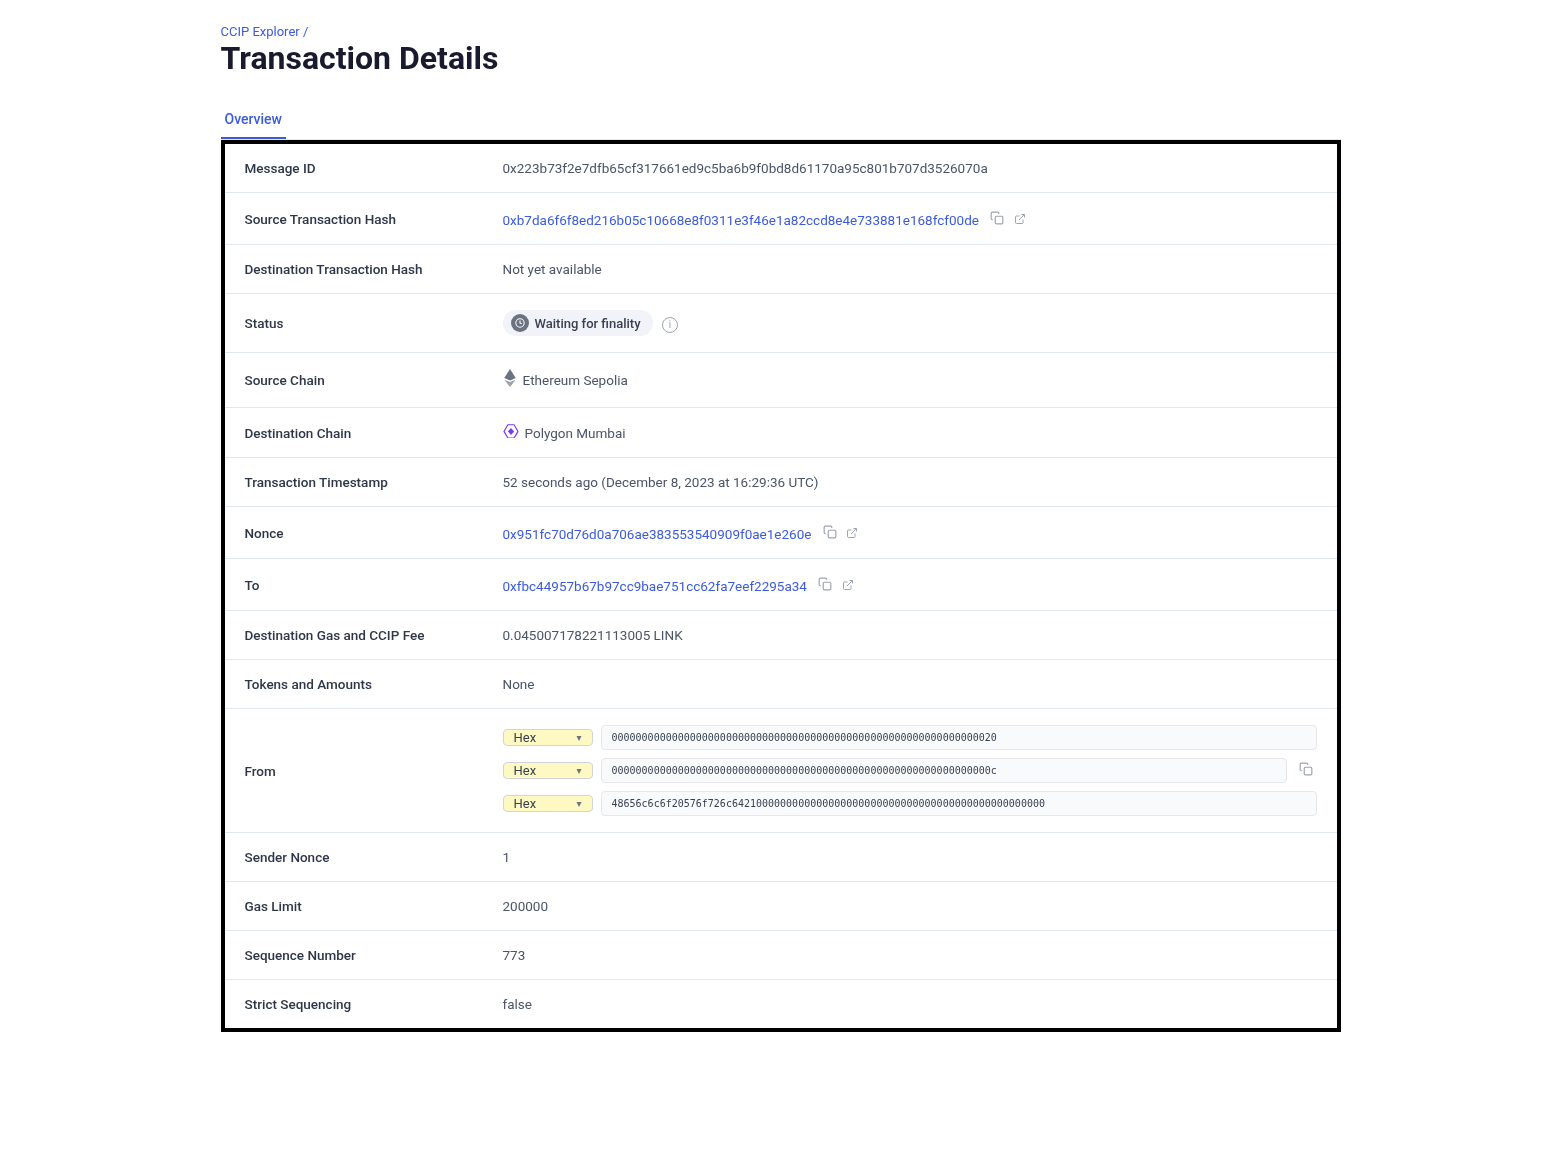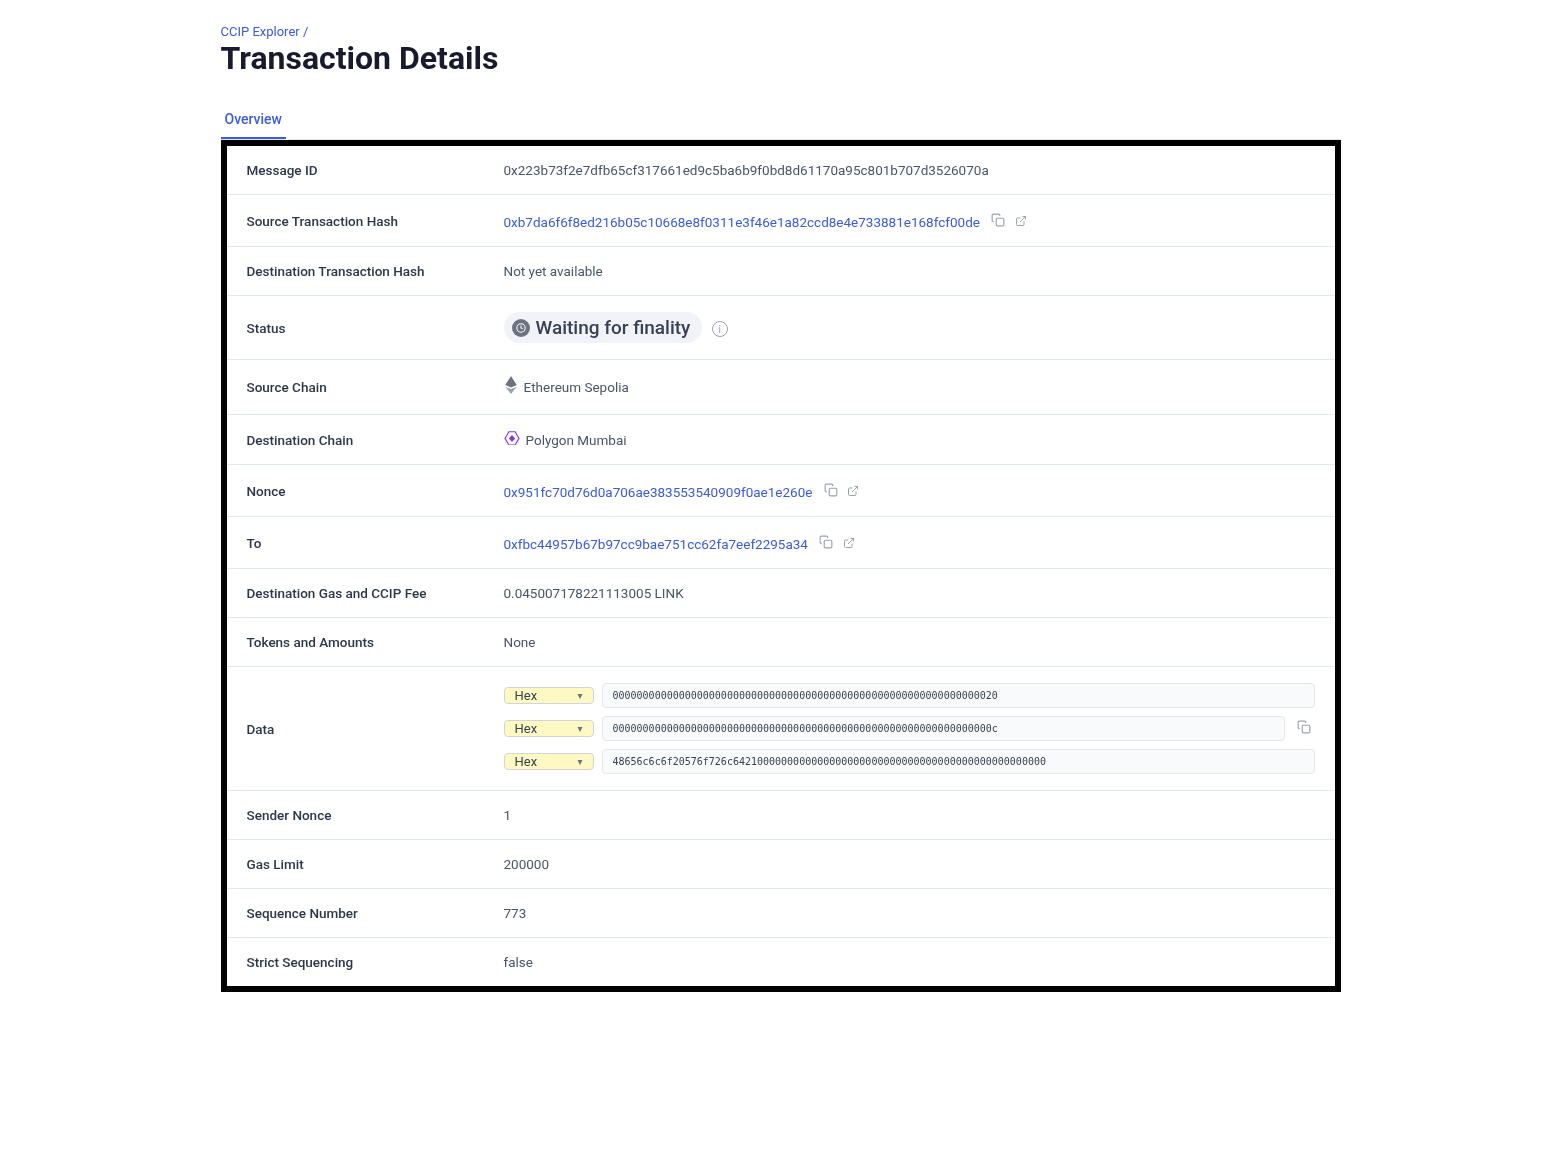--- a/index.html
+++ b/index.html
@@ -37,21 +37,21 @@
       padding: 10px 4px;
       margin-right: 24px;
       font-size: 14px;
       cursor: pointer;
       color: #3b5bdb;
       border-bottom: 2px solid #3b5bdb;
       font-weight: 500;
     }
     .details-table {
       width: 100%;
-      border: 6px solid #000000;
+      border: 4px solid #000000;
       border-radius: 4px;
       border-collapse: collapse;
       margin-top: 0;
     }
     .details-table tr {
       border-bottom: 1px solid #e2e8f0;
     }
     .details-table tr:last-child {
       border-bottom: none;
       margin-top: 20px;
@@ -74,21 +74,21 @@
       color: #3b5bdb;
       text-decoration: none;
     }
     .status-badge {
       display: inline-flex;
       align-items: center;
       gap: 6px;
       background: #f1f3f9;
       border-radius: 20px;
       padding: 4px 12px 4px 8px;
-      font-size: 19px;
+      font-size: 13px;
       color: #374151;
       font-weight: 500;
     }
     .status-icon {
       width: 18px;
       height: 18px;
       border-radius: 50%;
       background: #6b7280;
       display: inline-flex;
       align-items: center;
@@ -278,20 +278,24 @@
               <svg width="16" height="14" viewBox="0 0 20 18" fill="none">
                 <path d="M14 1L19 9.5L14 18H6L1 9.5L6 1Z" stroke="#7c3aed" stroke-width="1.5" fill="none"></path>
                 <path d="M10 5L14 9.5L10 14L6 9.5Z" fill="#7c3aed"></path>
               </svg>
             </span>
             <span>Polygon Mumbai</span>
           </span>
         </td>
       </tr>
 
+      <tr>
+        <td>Transaction Timestamp</td>
+        <td>52 seconds ago (December 8, 2023 at 16:29:36 UTC)</td>
+      </tr>
 
       <tr>
         <td>Nonce</td>
         <td>
           <a class="link-blue" href="#">0x951fc70d76d0a706ae383553540909f0ae1e260e</a>
           <span class="copy-icon">
             <svg width="14" height="14" viewBox="0 0 24 24" fill="none" stroke="currentColor" stroke-width="2">
                 <rect x="9" y="9" width="13" height="13" rx="2" ry="2"></rect>
                 <path d="M5 15H4a2 2 0 0 1-2-2V4a2 2 0 0 1 2-2h9a2 2 0 0 1 2 2v1"></path>
               </svg>
@@ -330,21 +334,21 @@
         <td>Destination Gas and CCIP Fee</td>
         <td>0.045007178221113005 LINK</td>
       </tr>
 
       <tr>
         <td>Tokens and Amounts</td>
         <td>None</td>
       </tr>
 
       <tr>
-        <td>Data</td>
+        <td>From</td>
         <td>
           <div class="data-section">
 
             <div class="data-row">
               <div class="hex-select">
                 <span>Hex</span>
                 <span class="hex-select-arrow">▾</span>
               </div>
               <div class="data-value">0000000000000000000000000000000000000000000000000000000000000020</div>
             </div>

